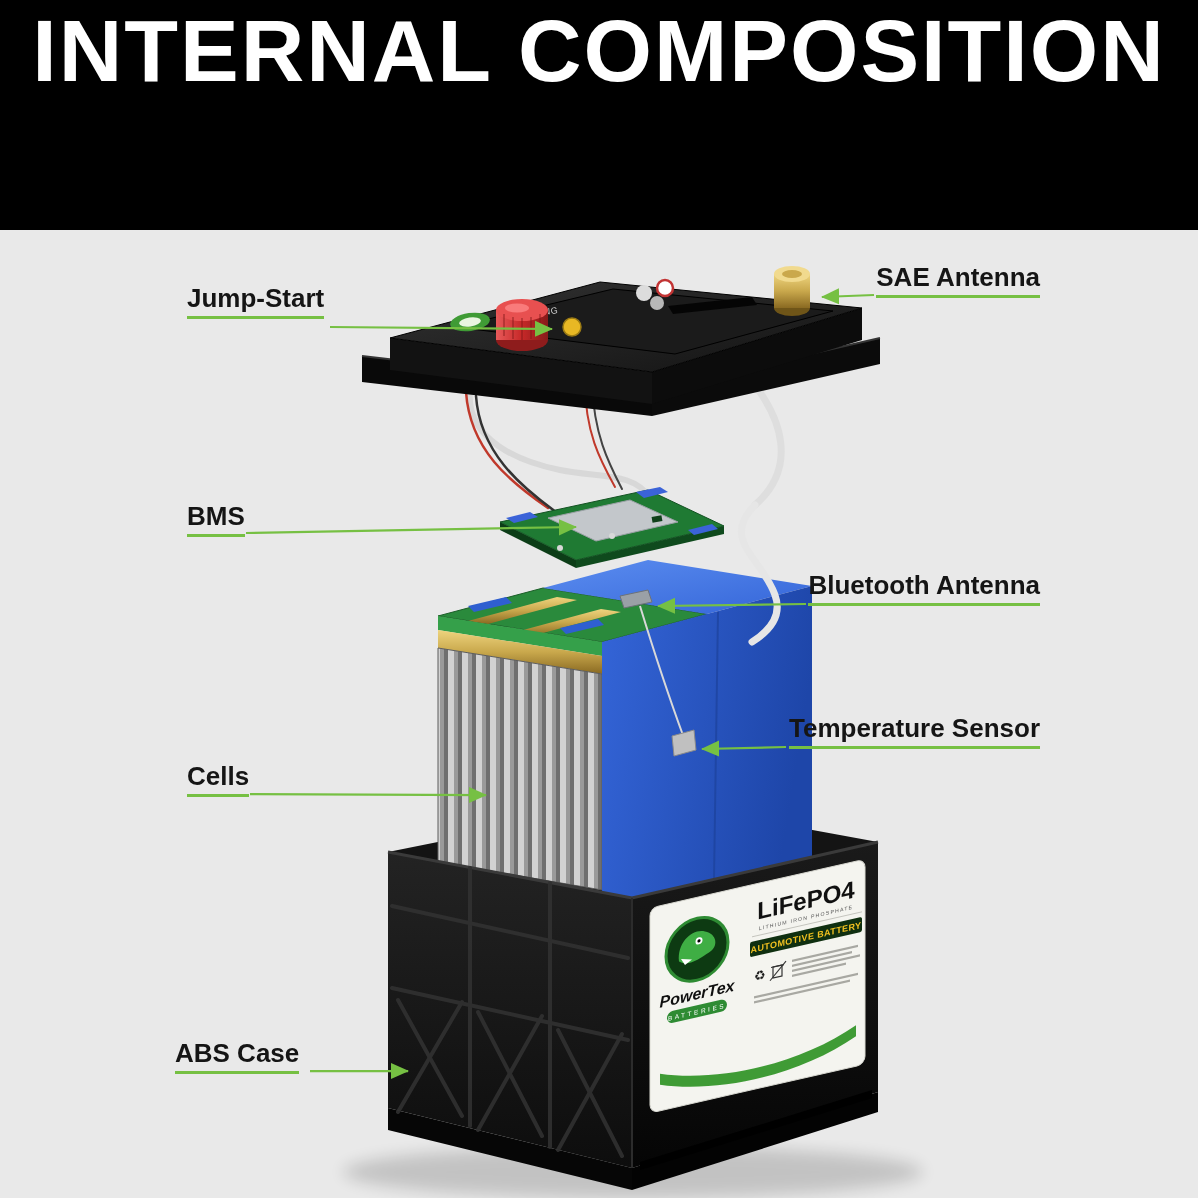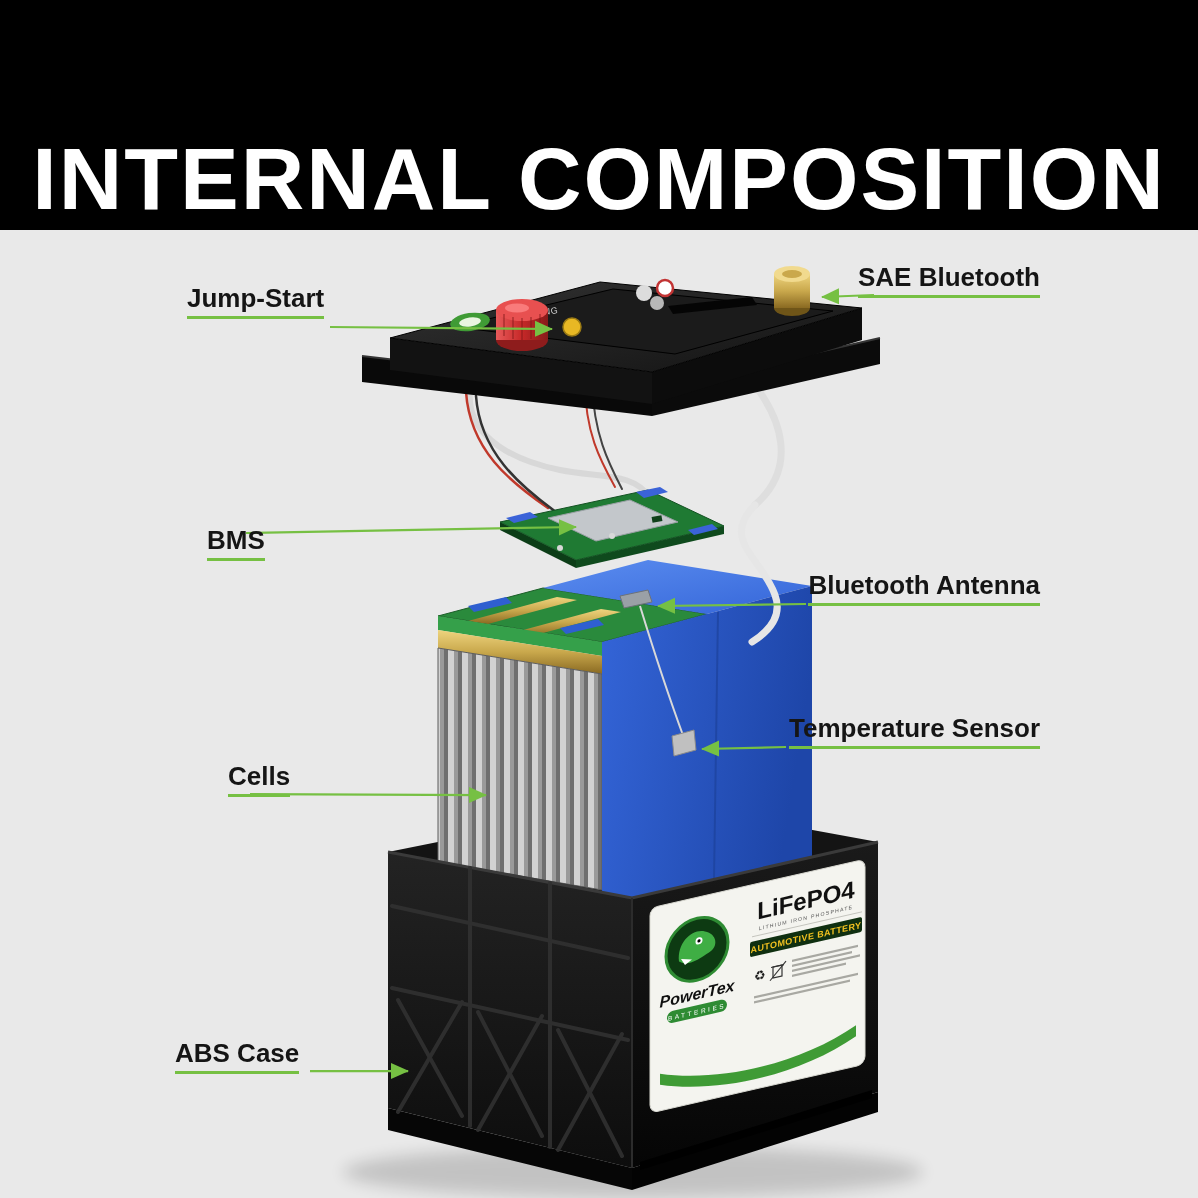--- a/index.html
+++ b/index.html
@@ -6,21 +6,21 @@
   html,body { width:1198px; height:1198px; }
   body {
     background:#e9e9e9;
     font-family:"Liberation Sans", sans-serif;
     overflow:hidden;
   }
   .stage { position:relative; width:1198px; height:1198px; background:#e9e9e9; }
 
   .header {
     position:absolute; top:0; left:0; width:1198px; height:230px;
-    background:#000; display:flex; align-items:flex-end; justify-content:center;
+    background:#000; display:flex; align-items:flex-start; justify-content:center;
     z-index:3;
   }
   .header h1 {
     color:#fff; font-size:88px; font-weight:800; letter-spacing:2px;
     white-space:nowrap;
   }
 
   svg.illustration { position:absolute; left:0; top:0; z-index:1; }
 
   .callout {
@@ -245,21 +245,21 @@
       <path d="M 874,295 L 822,297" marker-end="url(#arrow)"></path>
       <path d="M 330,327 L 552,329" marker-end="url(#arrow)"></path>
       <path d="M 246,533 L 576,527" marker-end="url(#arrow)"></path>
       <path d="M 806,604 L 658,606" marker-end="url(#arrow)"></path>
       <path d="M 786,747 L 702,749" marker-end="url(#arrow)"></path>
       <path d="M 250,794 L 486,795" marker-end="url(#arrow)"></path>
       <path d="M 310,1071 L 408,1071" marker-end="url(#arrow)"></path>
     </g>
   </svg>
 
-  <div class="callout" style="right:158px; top:264px;">SAE Bluetooth</div>
+  <div class="callout" style="right:158px; top:264px;">SAE Antenna</div>
   <div class="callout" style="left:187px; top:285px;">Jump-Start</div>
-  <div class="callout" style="left:187px; top:527px;margin-left:20px;">BMS</div>
+  <div class="callout" style="left:187px; top:503px;">BMS</div>
   <div class="callout" style="right:158px; top:572px;text-align:right;">Bluetooth Antenna</div>
   <div class="callout" style="right:158px; top:715px;">Temperature Sensor</div>
-  <div class="callout" style="left:187px; top:763px;margin-left:41px;">Cells</div>
+  <div class="callout" style="left:187px; top:763px;">Cells</div>
   <div class="callout" style="left:175px; top:1040px;">ABS Case</div>
 
 </div>
 
 </body></html>

